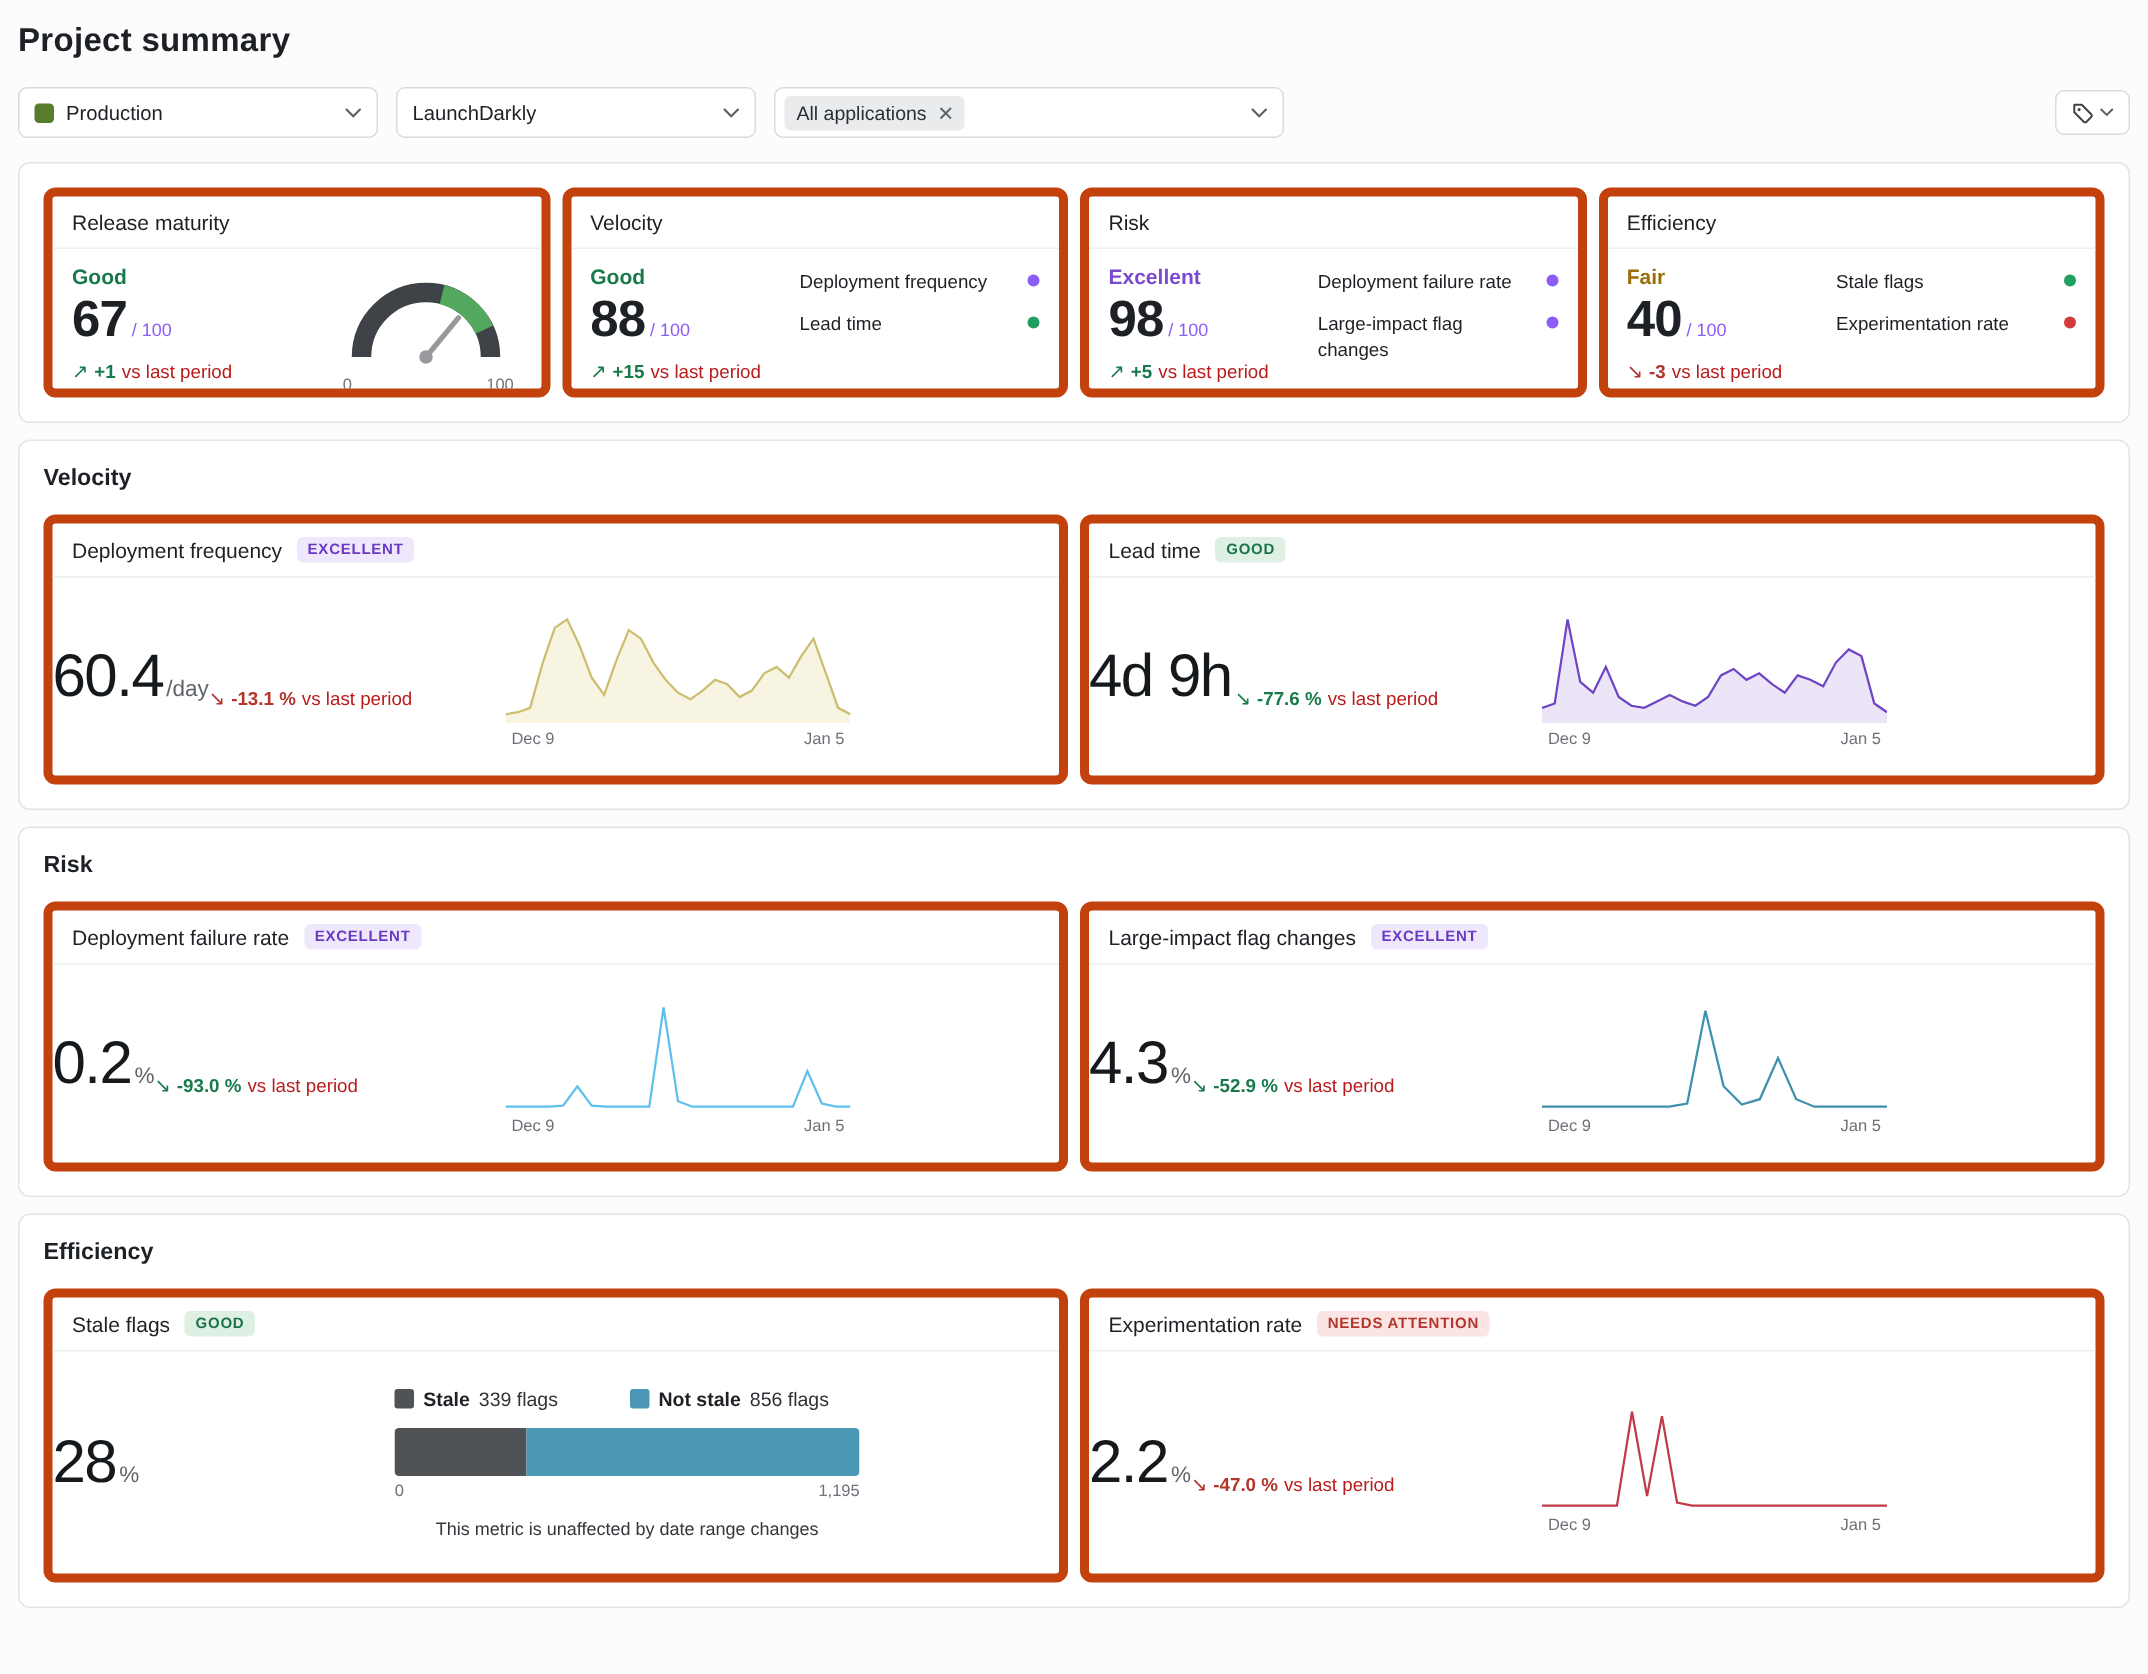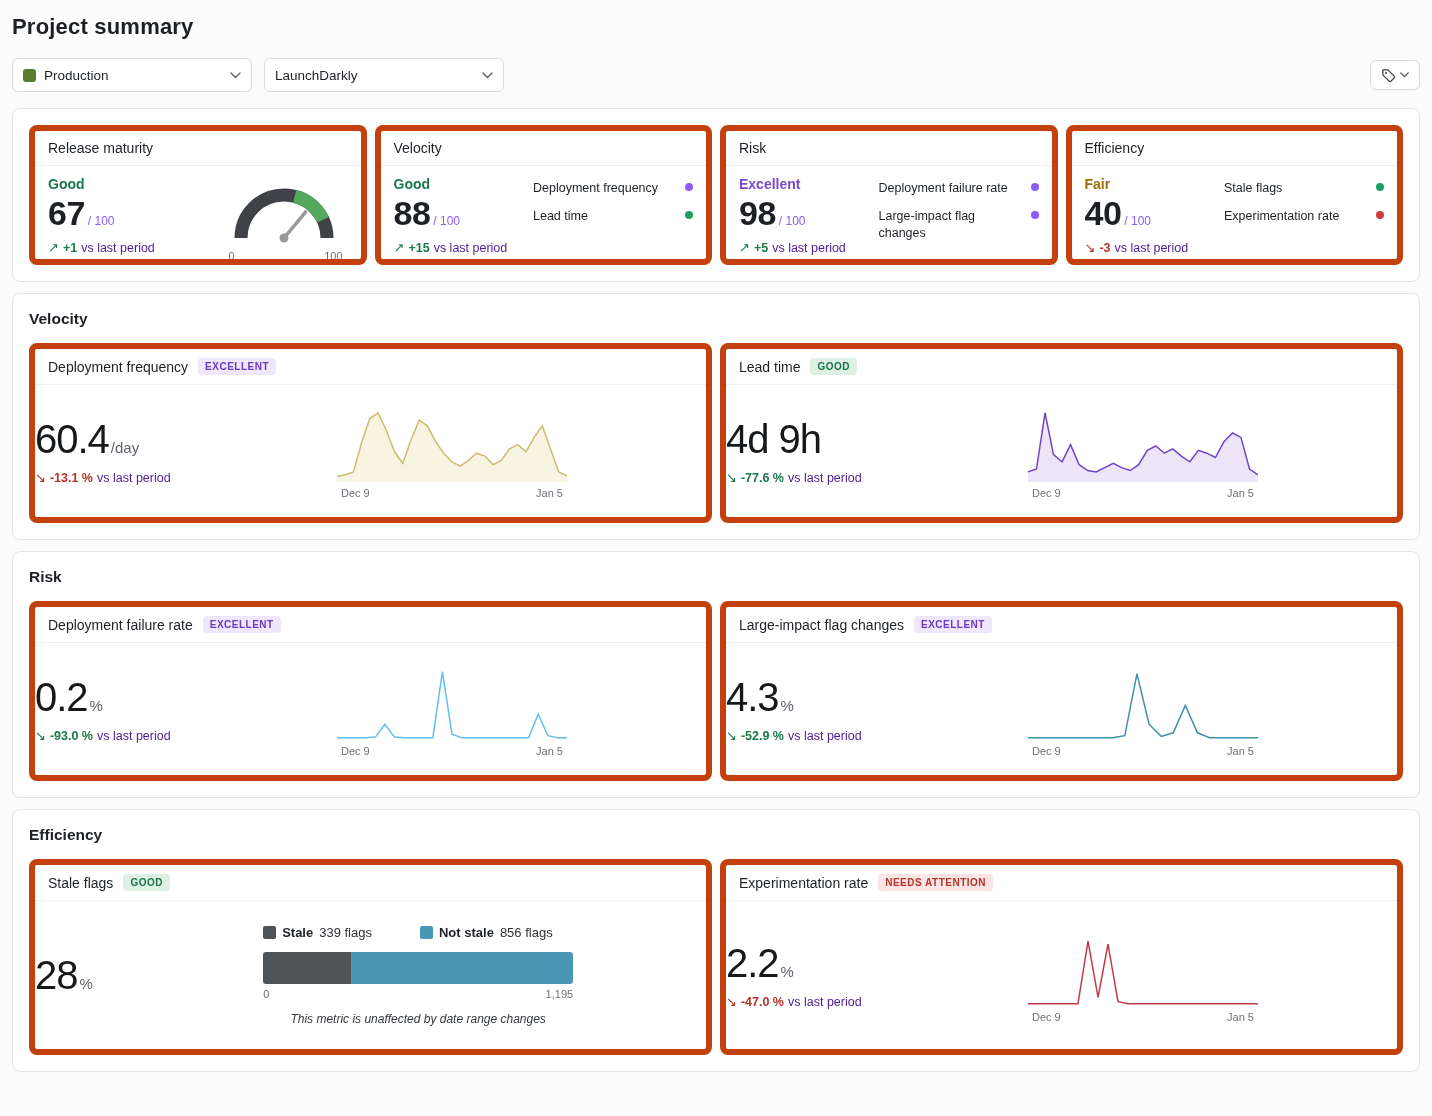--- a/index.html
+++ b/index.html
@@ -38,75 +38,89 @@
   .c-excellenttxt{color:#7a49cd}
   .c-fairtxt{color:#997008}
   .score-row{display:flex;align-items:baseline;gap:3px}
   .score{font-size:34px;font-weight:600;letter-spacing:-.5px}
   .score-of{font-size:12px;color:#8b5cf6}
   .delta-row{display:flex;align-items:center;gap:4px;margin-top:7px;font-size:12.5px}
   .trend{font-size:13px}
   .delta{font-weight:600}
   .c-green{color:#187a4a}
   .c-red{color:#b3352b}
-  .muted{color:#4c1d95;font-weight:400}
+  .muted{color:#b91c1c;font-weight:400}
   .gauge-col{width:124px;padding-top:6px}
   .gauge-labels{display:flex;justify-content:space-between;font-size:11px;color:#6d7278;padding:0 5px}
   .metrics-col{width:160px;display:flex;flex-direction:column;gap:12px;padding-top:4px}
   .mrow{display:flex;justify-content:space-between;align-items:flex-start;gap:8px;font-size:12.5px;line-height:1.3}
   .dot{width:8px;height:8px;border-radius:50%;flex:none;margin-top:3px}
 
   
   .two-grid{display:grid;grid-template-columns:1fr 1fr;gap:8px}
   .metric-card{height:180px;display:flex;flex-direction:column}
   .metric-card.tall{height:196px}
   .badge{font-size:10px;font-weight:700;letter-spacing:.5px;padding:3px 7px;border-radius:4px;white-space:nowrap}
   .b-excellent{background:#efe8fc;color:#6a3ac2}
   .b-good{background:#ddf0e3;color:#1a7448}
   .b-attention{background:#fae4e4;color:#b3352b}
   .mc-body{flex:1;display:flex;align-items:center}
-  .mc-stat{width:45%;display:flex;flex-direction:column;align-items:flex-start}
+  .mc-stat{width:45%;display:flex;flex-direction:row;align-items:flex-end}
   .mc-stat.narrow{width:34%}
   .big{display:flex;align-items:baseline}
   .big-num{font-size:40px;font-weight:400;letter-spacing:-1px;color:#16191c}
   .big-unit{font-size:15px;color:#5f646a;margin-left:2px}
   .mc-stat .delta-row{margin-top:8px}
   .spark-col{width:230px}
   .spark{height:80px}
   .axis{display:flex;justify-content:space-between;font-size:11px;color:#6d7278;margin-top:3px;padding:0 4px}
 
   
   .bar-col{width:310px}
   .legend{display:flex;gap:48px;margin-bottom:12px}
   .legend-item{display:flex;align-items:center;gap:6px;font-size:13px}
   .legend-label{font-weight:700}
   .legend-count{color:#2f3337}
   .sq{width:13px;height:13px;border-radius:2px;display:inline-block}
   .stackbar{display:flex;height:32px;border-radius:3px;overflow:hidden}
   .bar-axis{padding:0;margin-top:4px}
-  .note{font-style:italic;font-size:12px;color:#33373b;text-align:center;margin-top:12px}
+  .note{font-size:12px;color:#33373b;text-align:center;margin-top:12px}
 </style>
 </head>
 <body>
 
 <div class="app">
 
   <h1>Project summary</h1>
 
   <div class="toolbar">
     <div class="select sel-env">
       <span class="swatch" style="background: rgb(87, 125, 44);"></span>
       <span>Production</span>
       <span class="grow"></span>
       <svg width="11" height="7" viewBox="0 0 11 7">
           <path d="M1 1l4.5 4.5L10 1" stroke="#5a5f66" stroke-width="1.4" fill="none" stroke-linecap="round"></path>
         </svg>
     </div>
     <div class="select sel-project">
       <span>LaunchDarkly</span>
+      <span class="grow"></span>
+      <svg width="11" height="7" viewBox="0 0 11 7">
+          <path d="M1 1l4.5 4.5L10 1" stroke="#5a5f66" stroke-width="1.4" fill="none" stroke-linecap="round"></path>
+        </svg>
+    </div>
+    <div class="select sel-apps">
+      <span class="chip">
+        <span>All applications</span>
+        <span class="x">
+          <svg width="9" height="9" viewBox="0 0 9 9">
+              <path d="M1 1l7 7M8 1L1 8" stroke="#5a5f66" stroke-width="1.2"></path>
+            </svg>
+        </span>
+      </span>
       <span class="grow"></span>
       <svg width="11" height="7" viewBox="0 0 11 7">
           <path d="M1 1l4.5 4.5L10 1" stroke="#5a5f66" stroke-width="1.4" fill="none" stroke-linecap="round"></path>
         </svg>
     </div>
     <button class="flag-btn">
       <svg width="15" height="15" viewBox="0 0 16 16">
           <path d="M2 2h5.3l6.7 6.7a1.4 1.4 0 0 1 0 2L10.7 14a1.4 1.4 0 0 1-2 0L2 7.3z" fill="none" stroke="#3e434a" stroke-width="1.4" stroke-linejoin="round"></path>
           <circle cx="5.4" cy="5.4" r="1.1" fill="#3e434a"></circle>
         </svg>

